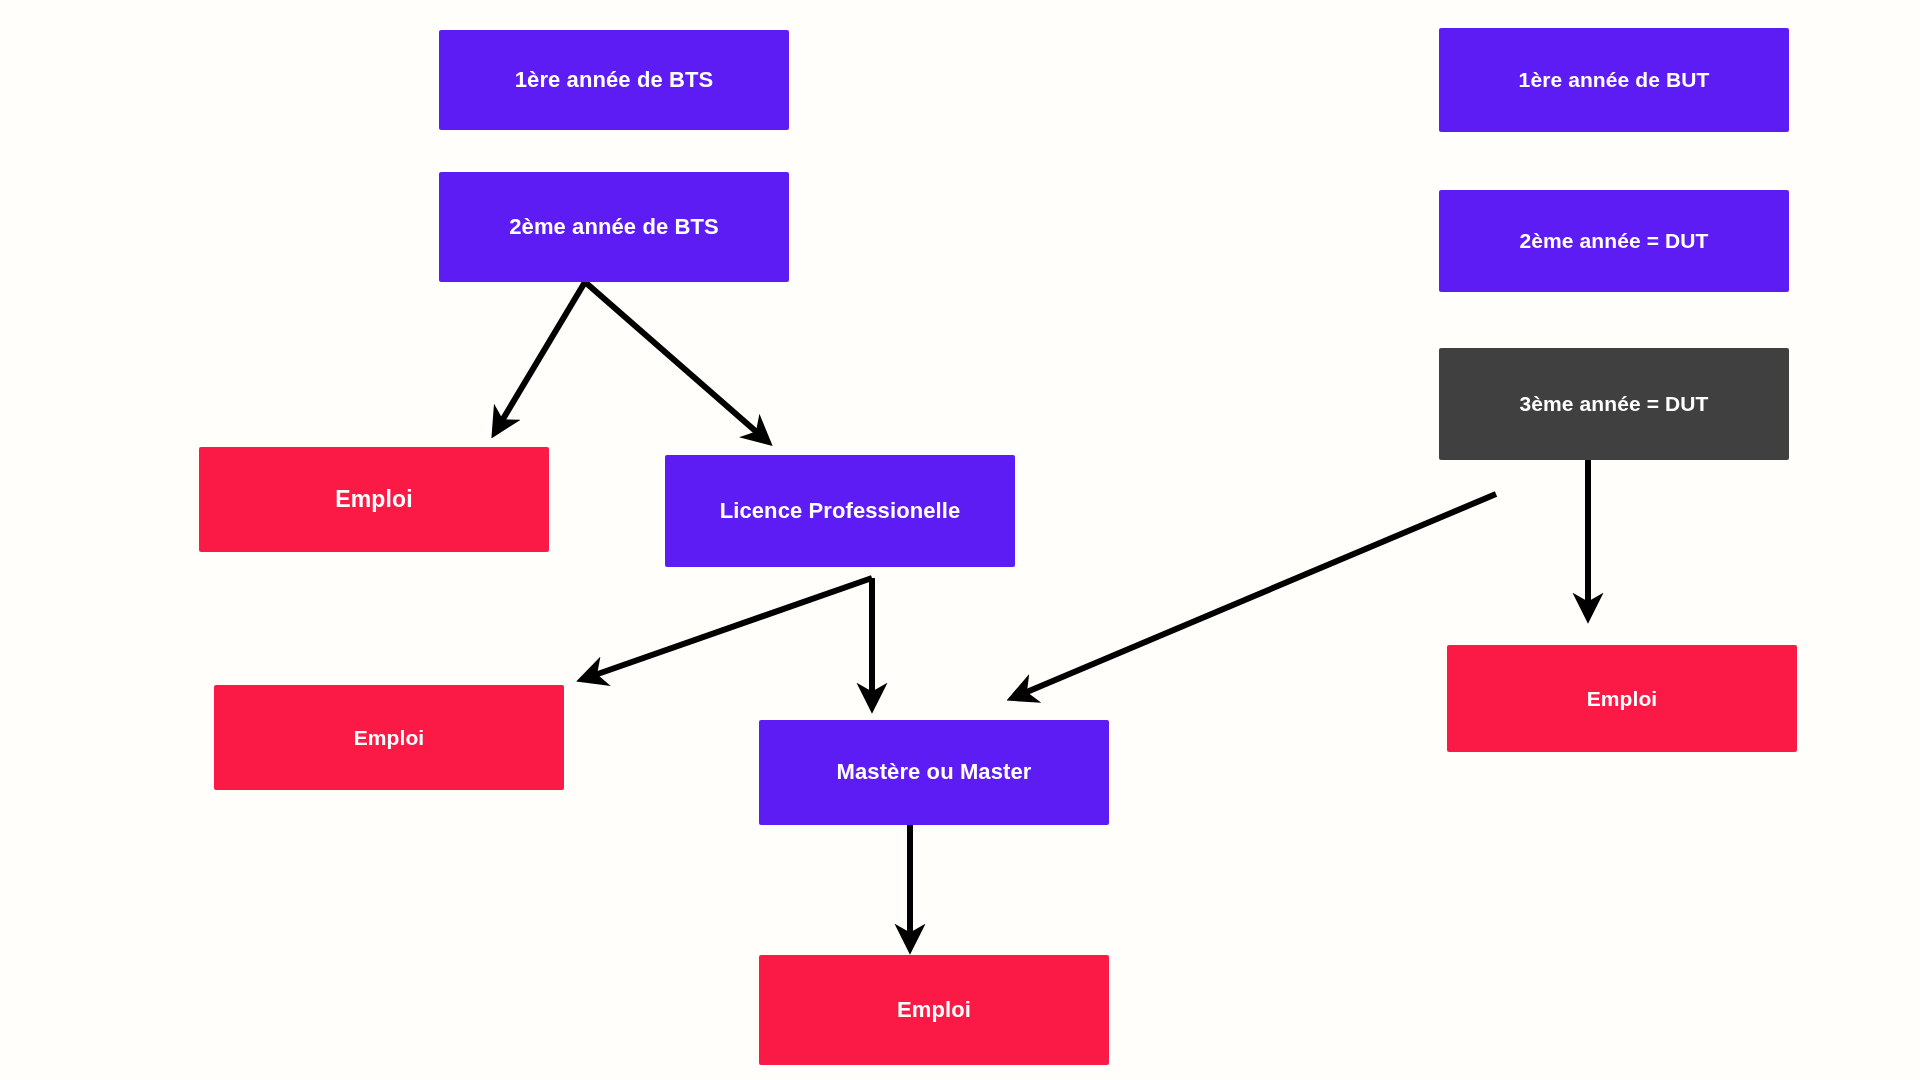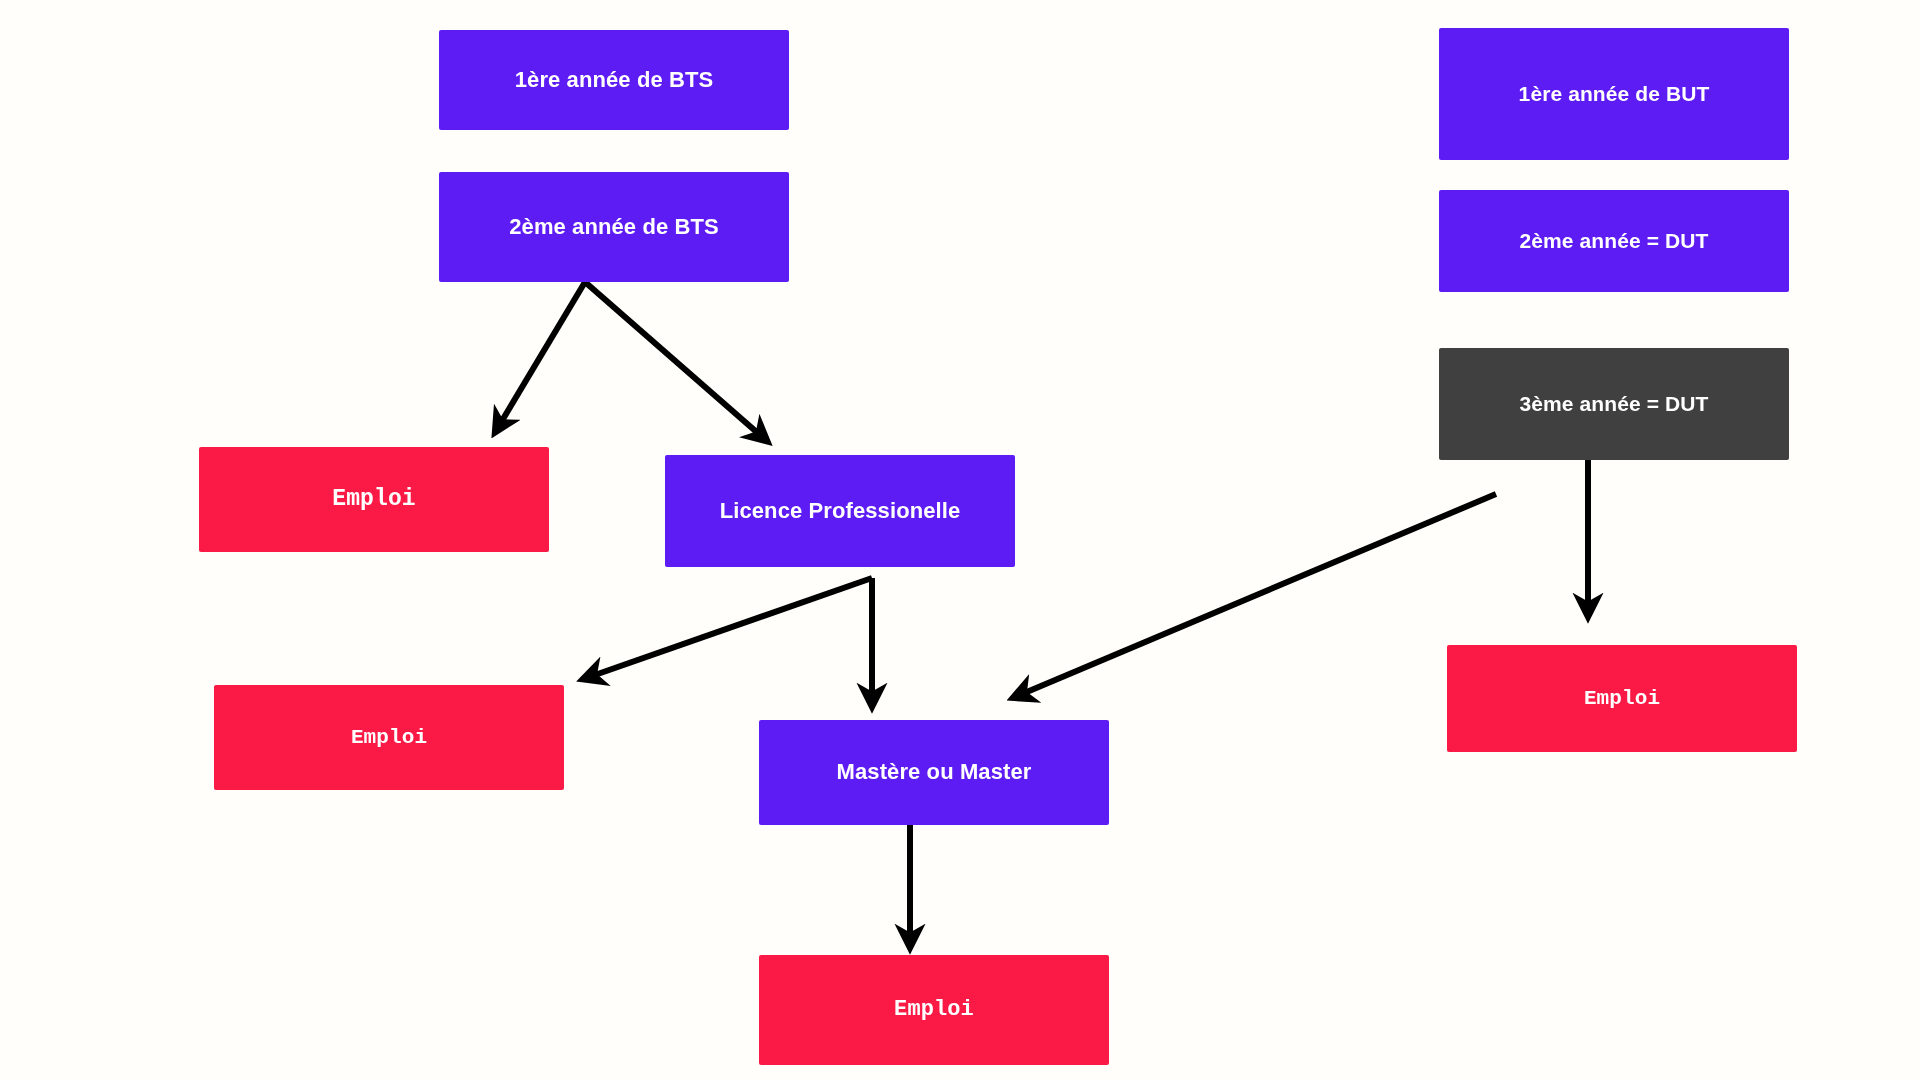--- a/index.html
+++ b/index.html
@@ -41,21 +41,20 @@
     box-sizing: border-box;
     padding: 16px 12px;
     z-index: 2;
     margin-left: 24px;
   }
   .node.purple {
     background: #5e1cf5;
   }
   .node.red {
     background: #fb1a45;
-    font-family: Liberation Mono, monospace;
   }
   .node-label {
     display: block;
     pointer-events: none;
   }
 </style>
 </head>
 <body>
 
 <div id="canvas" style="background: rgb(255, 254, 251);">
@@ -92,21 +91,21 @@
       </div>
       <div class="node red" style="left: 190px; top: 685px; width: 350px; height: 105px; font-size: 21px; background: rgb(251, 26, 69); color: rgb(255, 255, 255);">
         <span class="node-label">Emploi</span>
       </div>
       <div class="node purple" style="left: 735px; top: 720px; width: 350px; height: 105px; font-size: 22px; background: rgb(94, 28, 245); color: rgb(255, 255, 255);">
         <span class="node-label">Mastère ou Master</span>
       </div>
       <div class="node red" style="left: 735px; top: 955px; width: 350px; height: 110px; font-size: 22px; background: rgb(251, 26, 69); color: rgb(255, 255, 255);">
         <span class="node-label">Emploi</span>
       </div>
-      <div class="node purple" style="left: 1415px; top: 28px; width: 350px; height: 132px; font-size: 21px; background: rgb(94, 28, 245); color: rgb(255, 255, 255);">
+      <div class="node purple" style="left: 1415px; top: 28px; width: 350px; height: 104px; font-size: 21px; background: rgb(94, 28, 245); color: rgb(255, 255, 255);">
         <span class="node-label">1ère année de BUT</span>
       </div>
       <div class="node purple" style="left: 1415px; top: 190px; width: 350px; height: 102px; font-size: 21px; background: rgb(94, 28, 245); color: rgb(255, 255, 255); align-items: center;">
         <span class="node-label">2ème année = DUT</span>
       </div>
       <div class="node purple" style="left: 1415px; top: 348px; width: 350px; height: 112px; font-size: 21px; background: #404040; color: rgb(255, 255, 255);">
         <span class="node-label">3ème année = DUT</span>
       </div>
       <div class="node red" style="left: 1423px; top: 645px; width: 350px; height: 107px; font-size: 21px; background: rgb(251, 26, 69); color: rgb(255, 255, 255);">
         <span class="node-label">Emploi</span>

